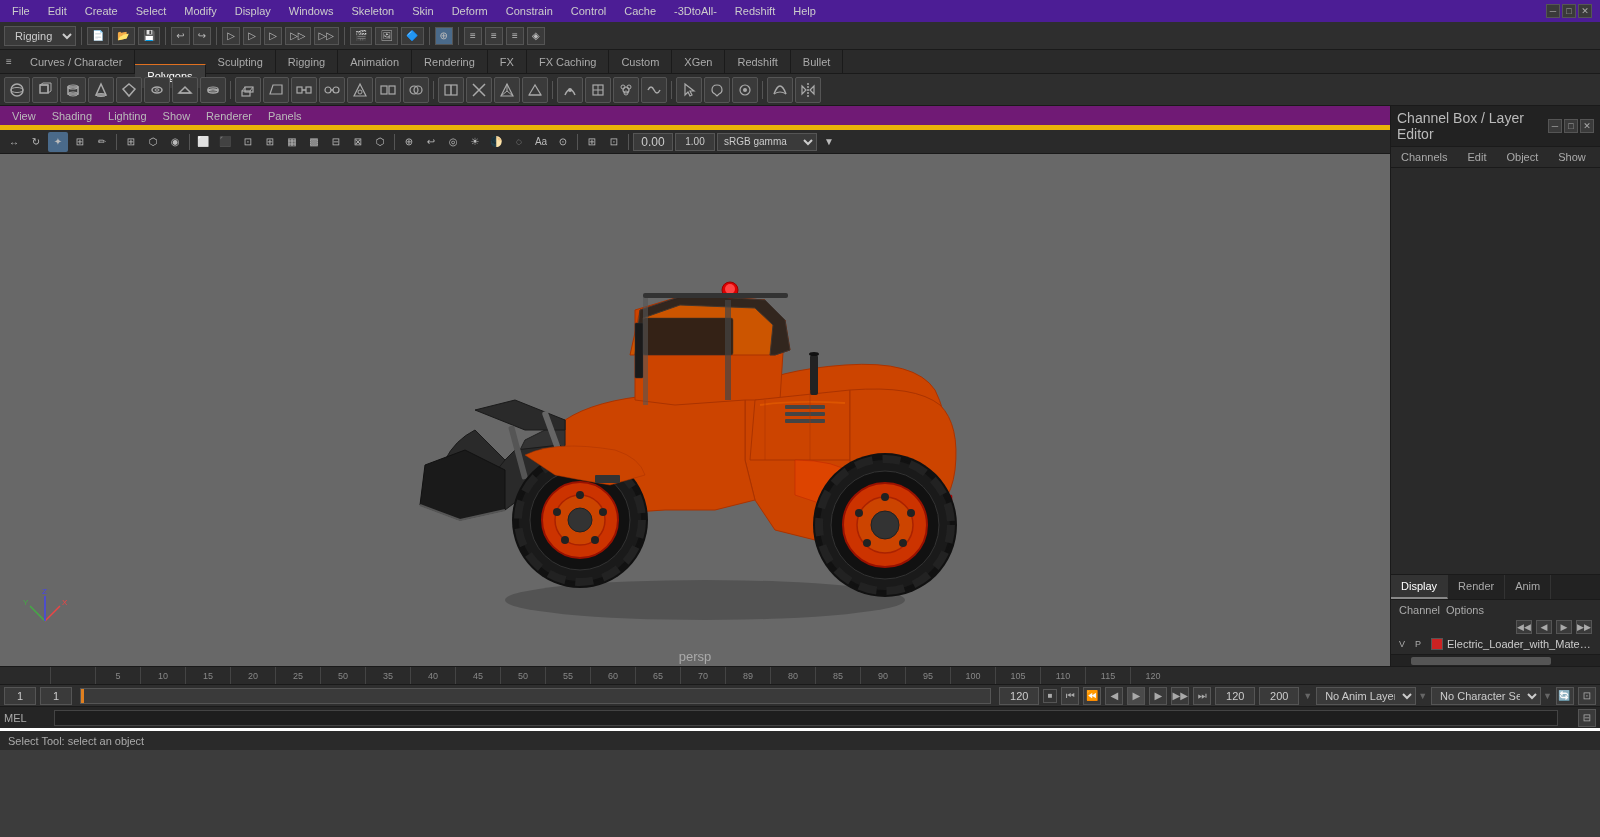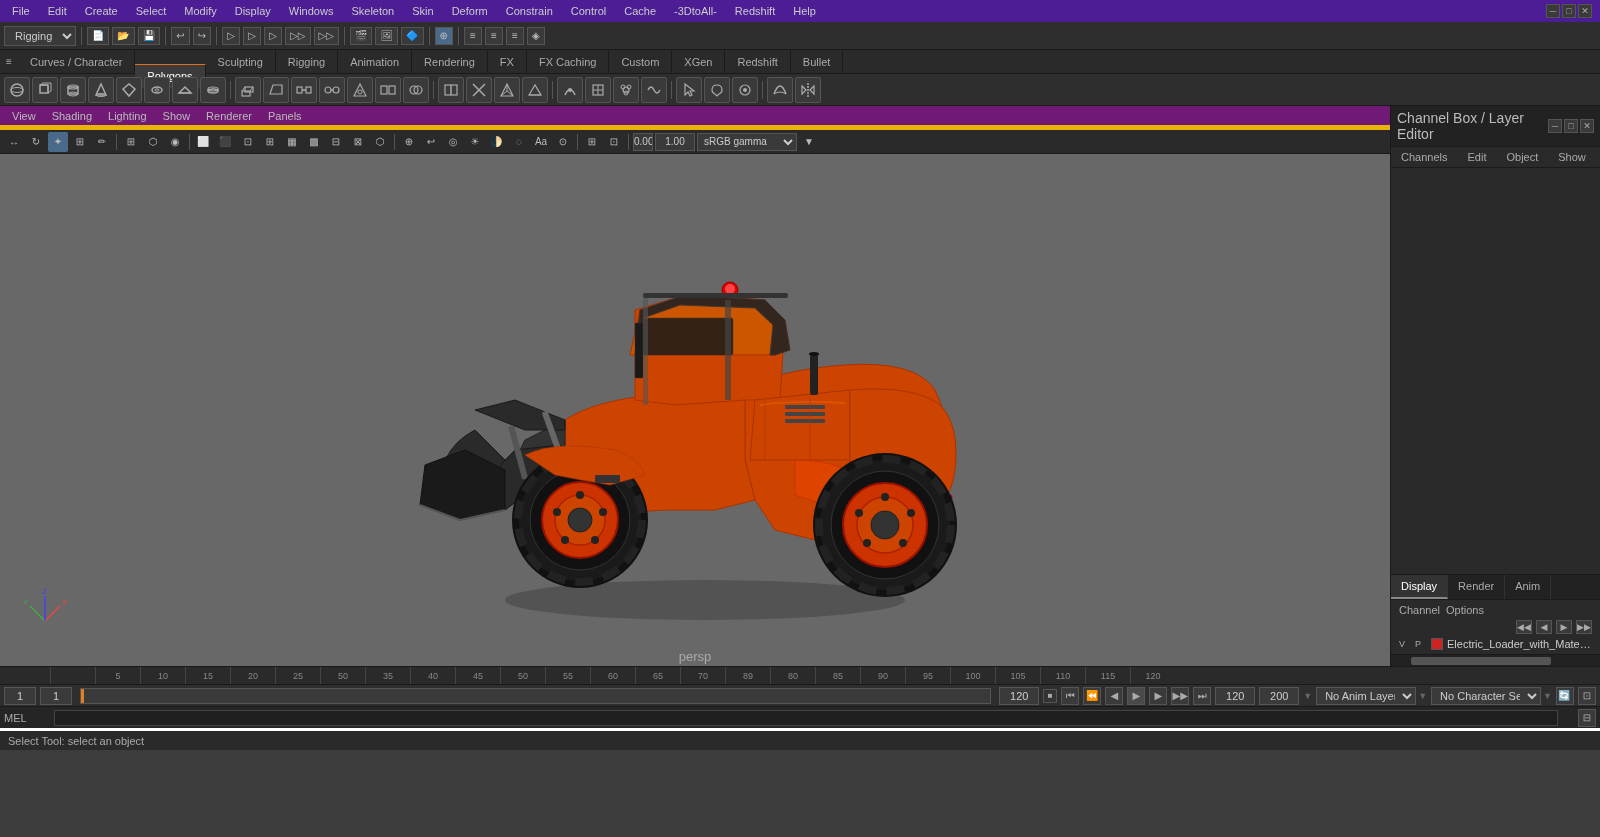--- a/index.html
+++ b/index.html
@@ -844,21 +844,21 @@
       <button class="vp-icon-btn">☀</button>
       <button class="vp-icon-btn">🌓</button>
       <button class="vp-icon-btn">◌</button>
       <button class="vp-icon-btn">Aa</button>
       <button class="vp-icon-btn">⊙</button>
       <div class="sep-v"></div>
       <button class="vp-icon-btn">⊞</button>
       <button class="vp-icon-btn">⊡</button>
       <div class="sep-v"></div>
 
-      <input type="text" class="vp-num-input" style="width: 20px; font-size: 10px;" value="0.00">
+      <input type="text" class="vp-num-input" style="width: 40px; font-size: 12px;" value="0.00">
       <input type="text" class="vp-num-input" style="width: 40px; font-size: 10px;" value="1.00">
       <select class="vp-select" style="font-size:10px;width:100px;">
         <option>sRGB gamma</option>
       </select>
       <button class="vp-icon-btn">▼</button>
     </div>
 
     <div id="scene-area" style="height:calc(100% - 48px);position:relative;background:#686868;">
 
       <svg class="loader-svg" viewBox="0 0 700 480" xmlns="http://www.w3.org/2000/svg">

